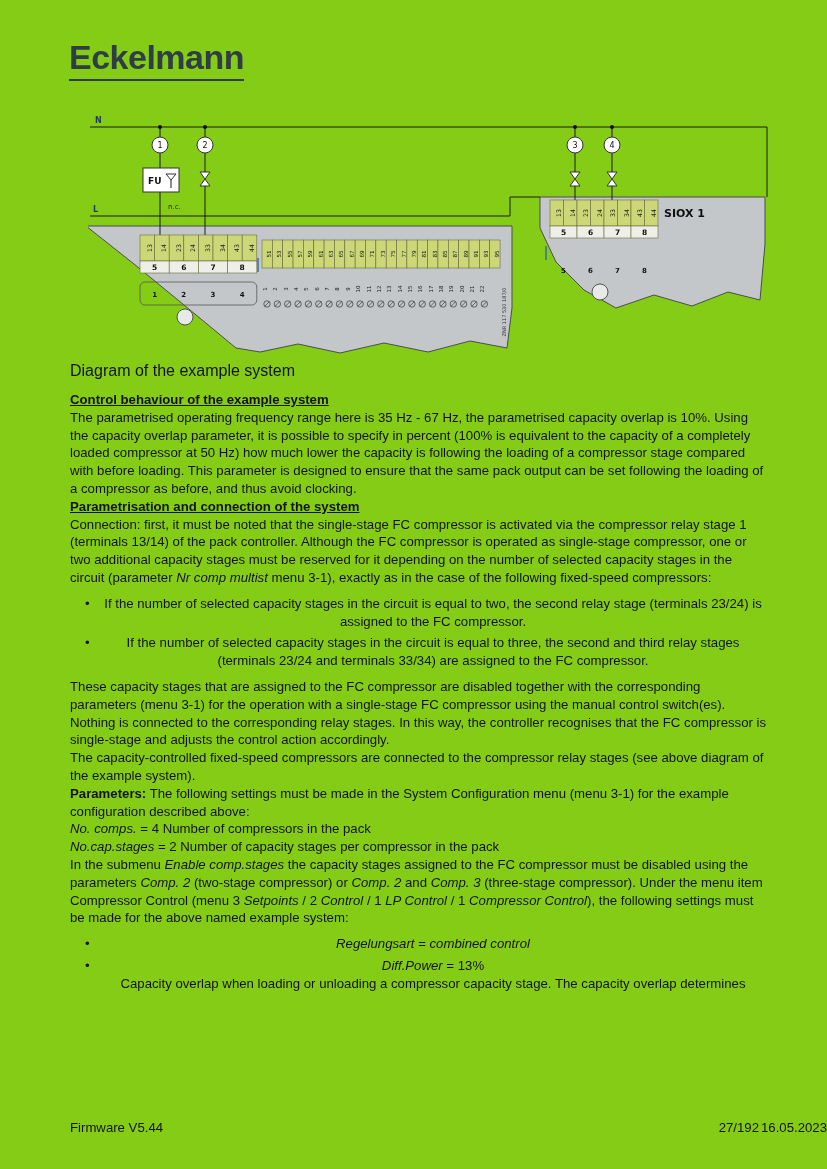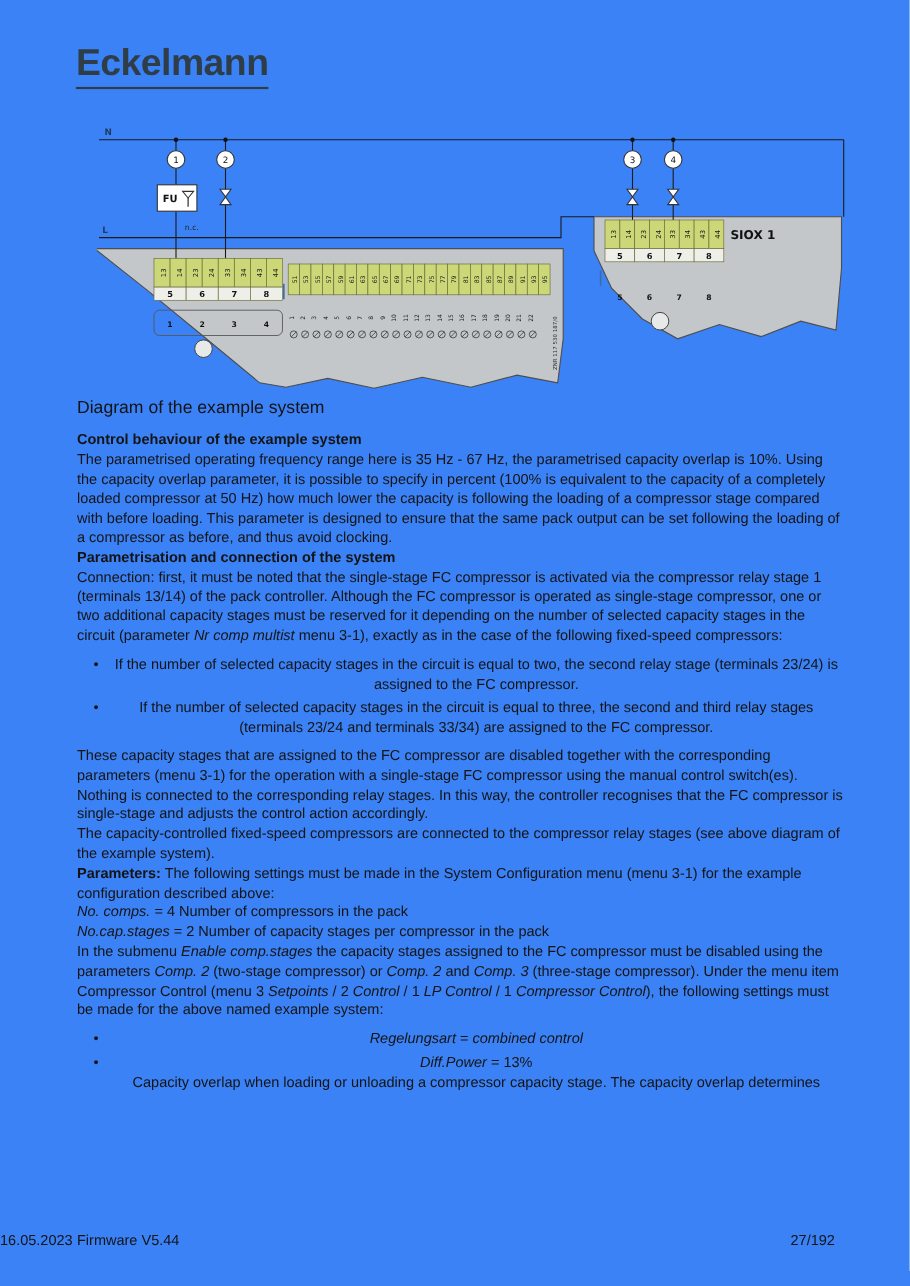--- a/index.html
+++ b/index.html
@@ -1,34 +1,34 @@
 <!DOCTYPE html>
 <html><head>
 <meta charset="utf-8">
 <style>
   html,body{margin:0;padding:0;background:#e8e8e8;}
-  .page{position:relative;width:827px;height:1169px;background:#3b82f6;margin:0 auto;
+  .page{position:relative;width:827px;height:1169px;background:#84cc16;margin:0 auto;
         font-family:"Liberation Sans","DejaVu Sans",sans-serif;color:#141414;overflow:hidden;}
   .logo{position:absolute;left:69px;top:40px;font-size:34px;font-weight:bold;color:#2f3d47;
         letter-spacing:-0.5px;border-bottom:2px solid #2f3d47;padding-bottom:3px;line-height:1.05;}
   .diagram{position:absolute;left:88px;top:112px;width:690px;height:248px;}
   .caption{position:absolute;left:70px;top:362px;font-size:16px;}
   .content{position:absolute;left:70px;top:391px;width:698px;font-size:13.2px;line-height:17.8px;}
-  .content h3{font-size:13.2px;margin:0;font-weight:bold;}
+  .content h3{font-size:13.2px;margin:0;font-weight:bold;text-decoration:underline;}
   .content p{margin:0;}
   .mt12{margin-top:12px}
   .mt18{margin-top:18px}
   .content ul{list-style:none;margin:8px 0;padding:0 0 0 15px;}
   .content li{position:relative;padding-left:13px;margin:0 0 4px 0;text-align:center;}
   .content li::before{content:"\2022";position:absolute;left:0;top:0;}
   .it{font-style:italic}
   .bd{font-weight:bold}
   .footer{position:absolute;left:0;top:1120px;width:827px;font-size:13.2px;}
   .footer .f-left{position:absolute;left:70px;}
-  .footer .f-center{position:absolute;left:0;width:827px;text-align:left;}
+  .footer .f-center{position:absolute;left:0;width:827px;text-align:right;}
   .footer .f-right{position:absolute;right:68px;}
   
   .wire{stroke:#1a1a1a;stroke-width:1;fill:none}
   .panel{fill:#c3c7c9;stroke:#4d4d4d;stroke-width:1}
   .term{fill:#ccd778;stroke:#6b6b3a;stroke-width:0.6}
   .grp{fill:#eeefe9;stroke:#6b6b3a;stroke-width:0.6}
   .tnum{fill:#1a1a1a;font-family:"DejaVu Sans",sans-serif}
   .gnum{font-size:7.5px;font-weight:bold;fill:#111;font-family:"DejaVu Sans",sans-serif}
   .snum{font-size:7px;font-weight:bold;fill:#111;font-family:"DejaVu Sans",sans-serif}
   .comp{fill:#fff;stroke:#333;stroke-width:1}

